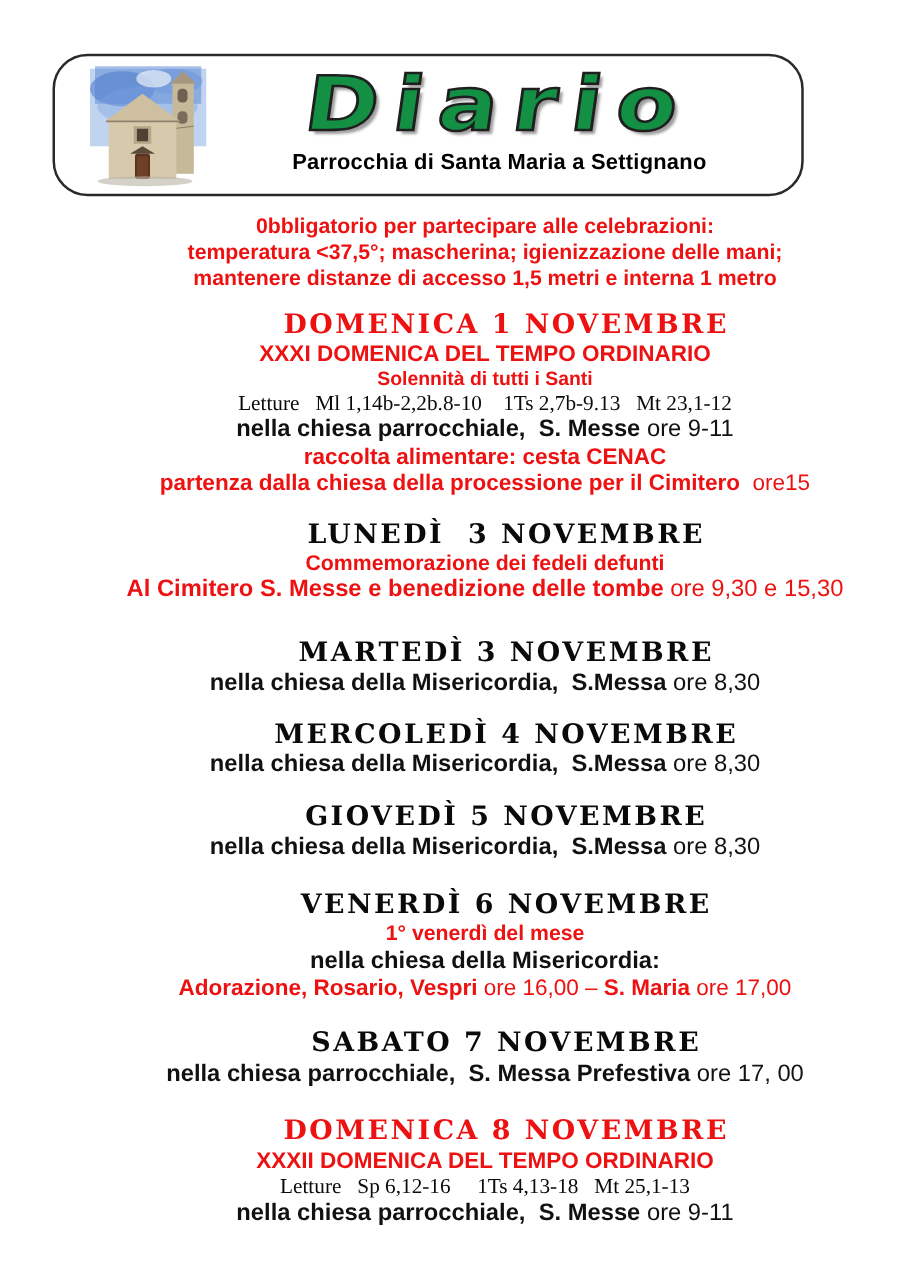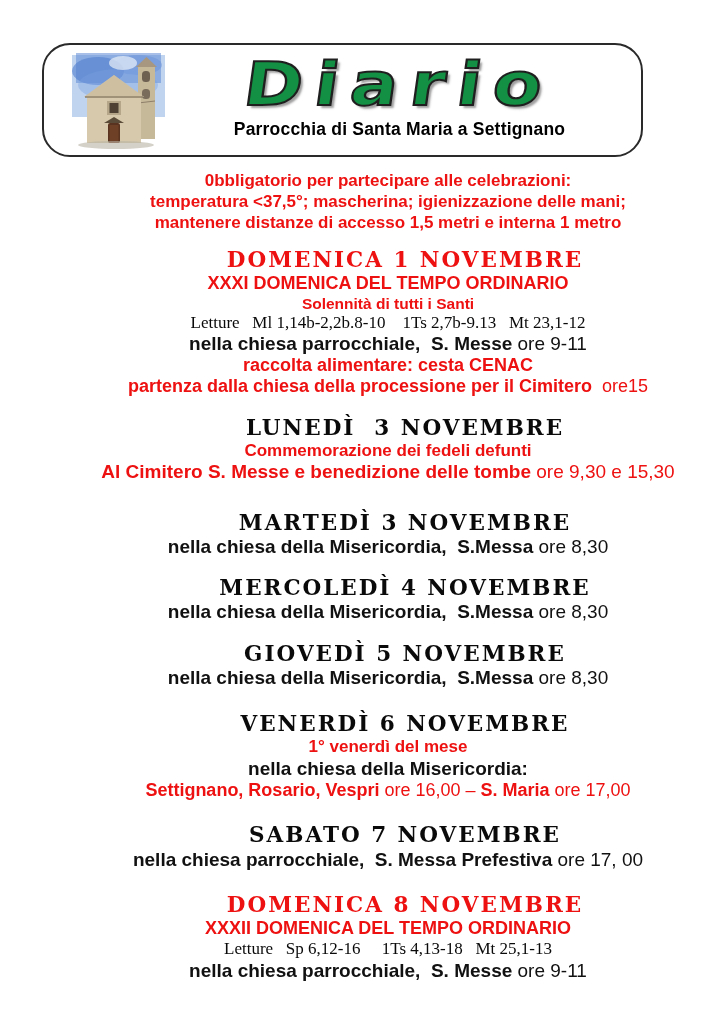--- a/index.html
+++ b/index.html
@@ -178,21 +178,21 @@
 
     <section class="section mb22">
       <h2 class="day-title">GIOVEDÌ 5 NOVEMBRE</h2>
       <p class="fs19"><span class="b">nella chiesa della Misericordia,  S.Messa</span><span> ore 8,30</span></p>
     </section>
 
     <section class="section mb21">
       <h2 class="day-title">VENERDÌ 6 NOVEMBRE</h2>
       <p class="r b fs17">1° venerdì del mese</p>
       <p class="b fs19b">nella chiesa della Misericordia:</p>
-      <p class="r fs18"><span class="b">Settignano, Rosario, Vespri</span><span> ore 16,00 – </span><span class="b">S. Maria</span><span> ore 17,00</span></p>
+      <p class="r fs18"><span class="b">Adorazione, Rosario, Vespri</span><span> ore 16,00 – </span><span class="b">S. Maria</span><span> ore 17,00</span></p>
     </section>
 
     <section class="section mb21">
       <h2 class="day-title">SABATO 7 NOVEMBRE</h2>
       <p class="fs19b"><span class="b">nella chiesa parrocchiale,  S. Messa Prefestiva</span><span> ore 17, 00</span></p>
     </section>
 
     <section class="section">
       <h2 class="day-title r">DOMENICA 8 NOVEMBRE</h2>
       <p class="r b fs18">XXXII DOMENICA DEL TEMPO ORDINARIO</p>

